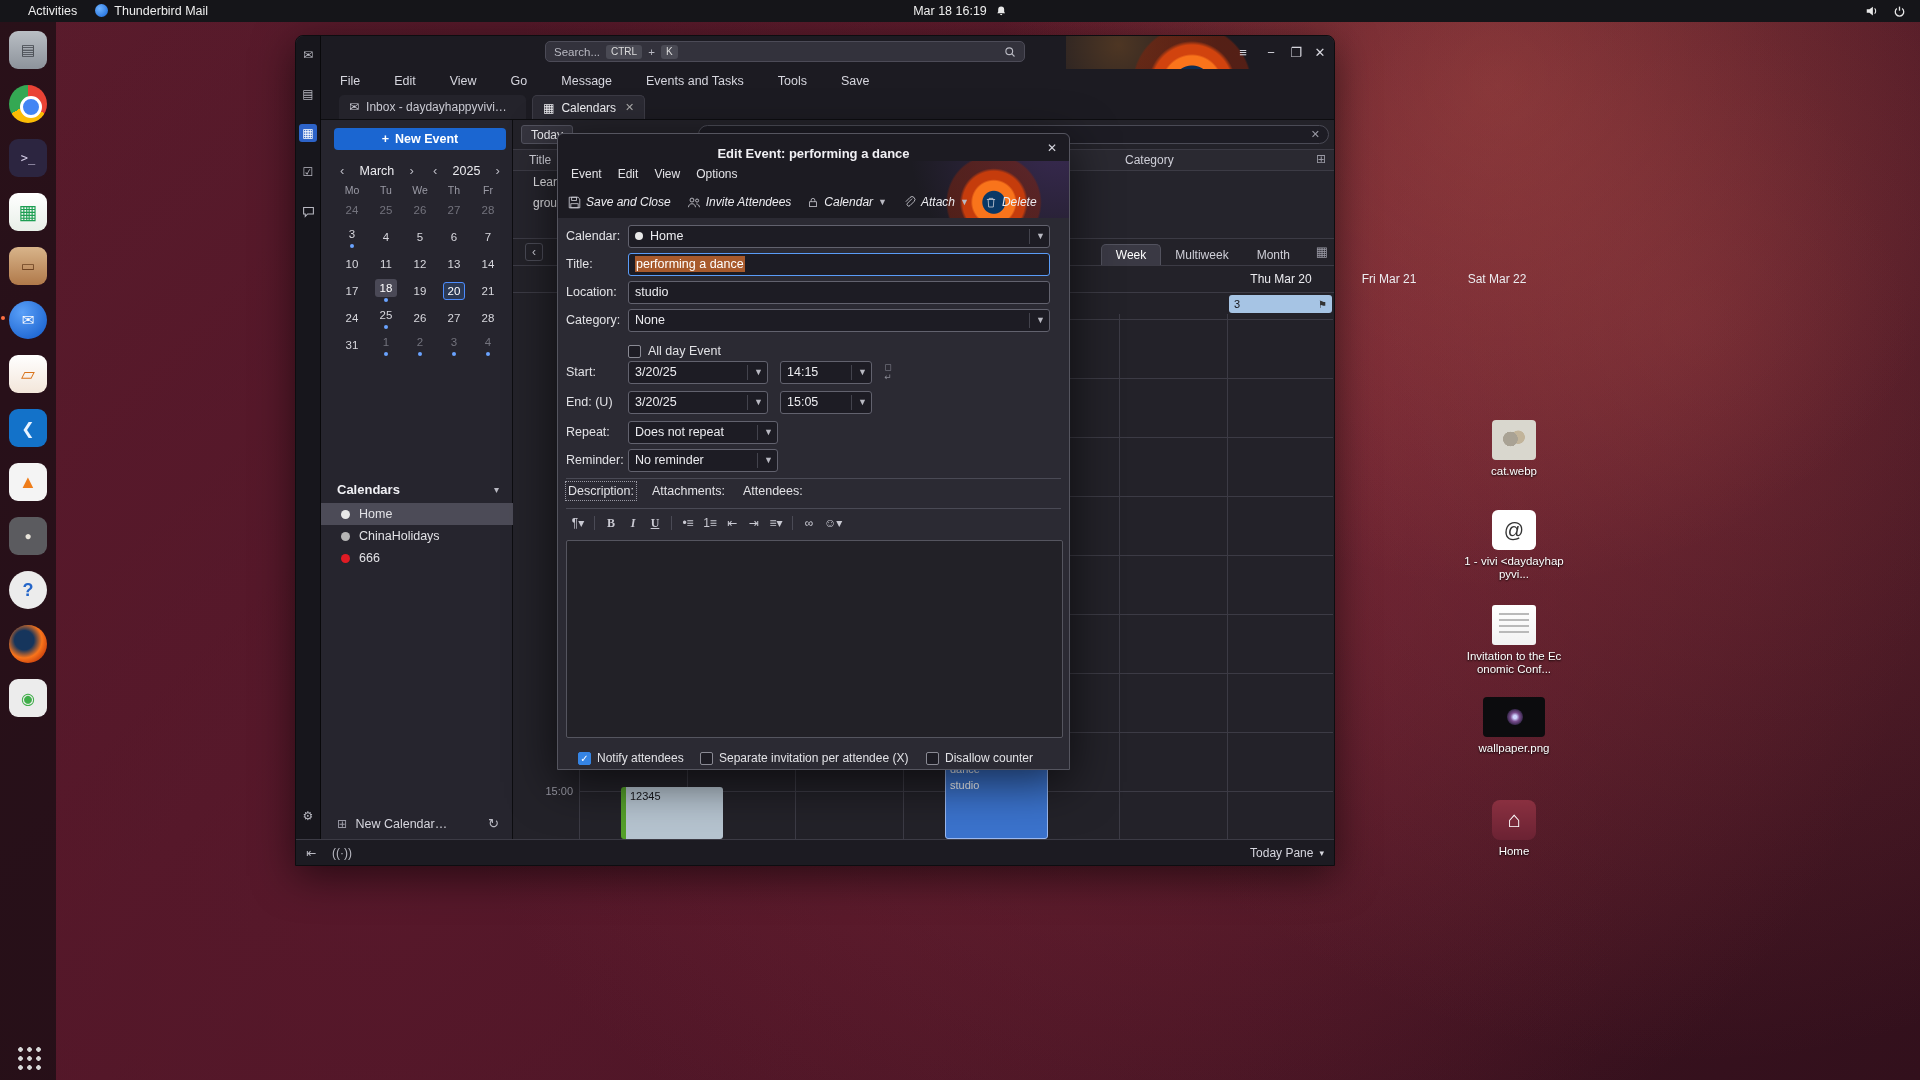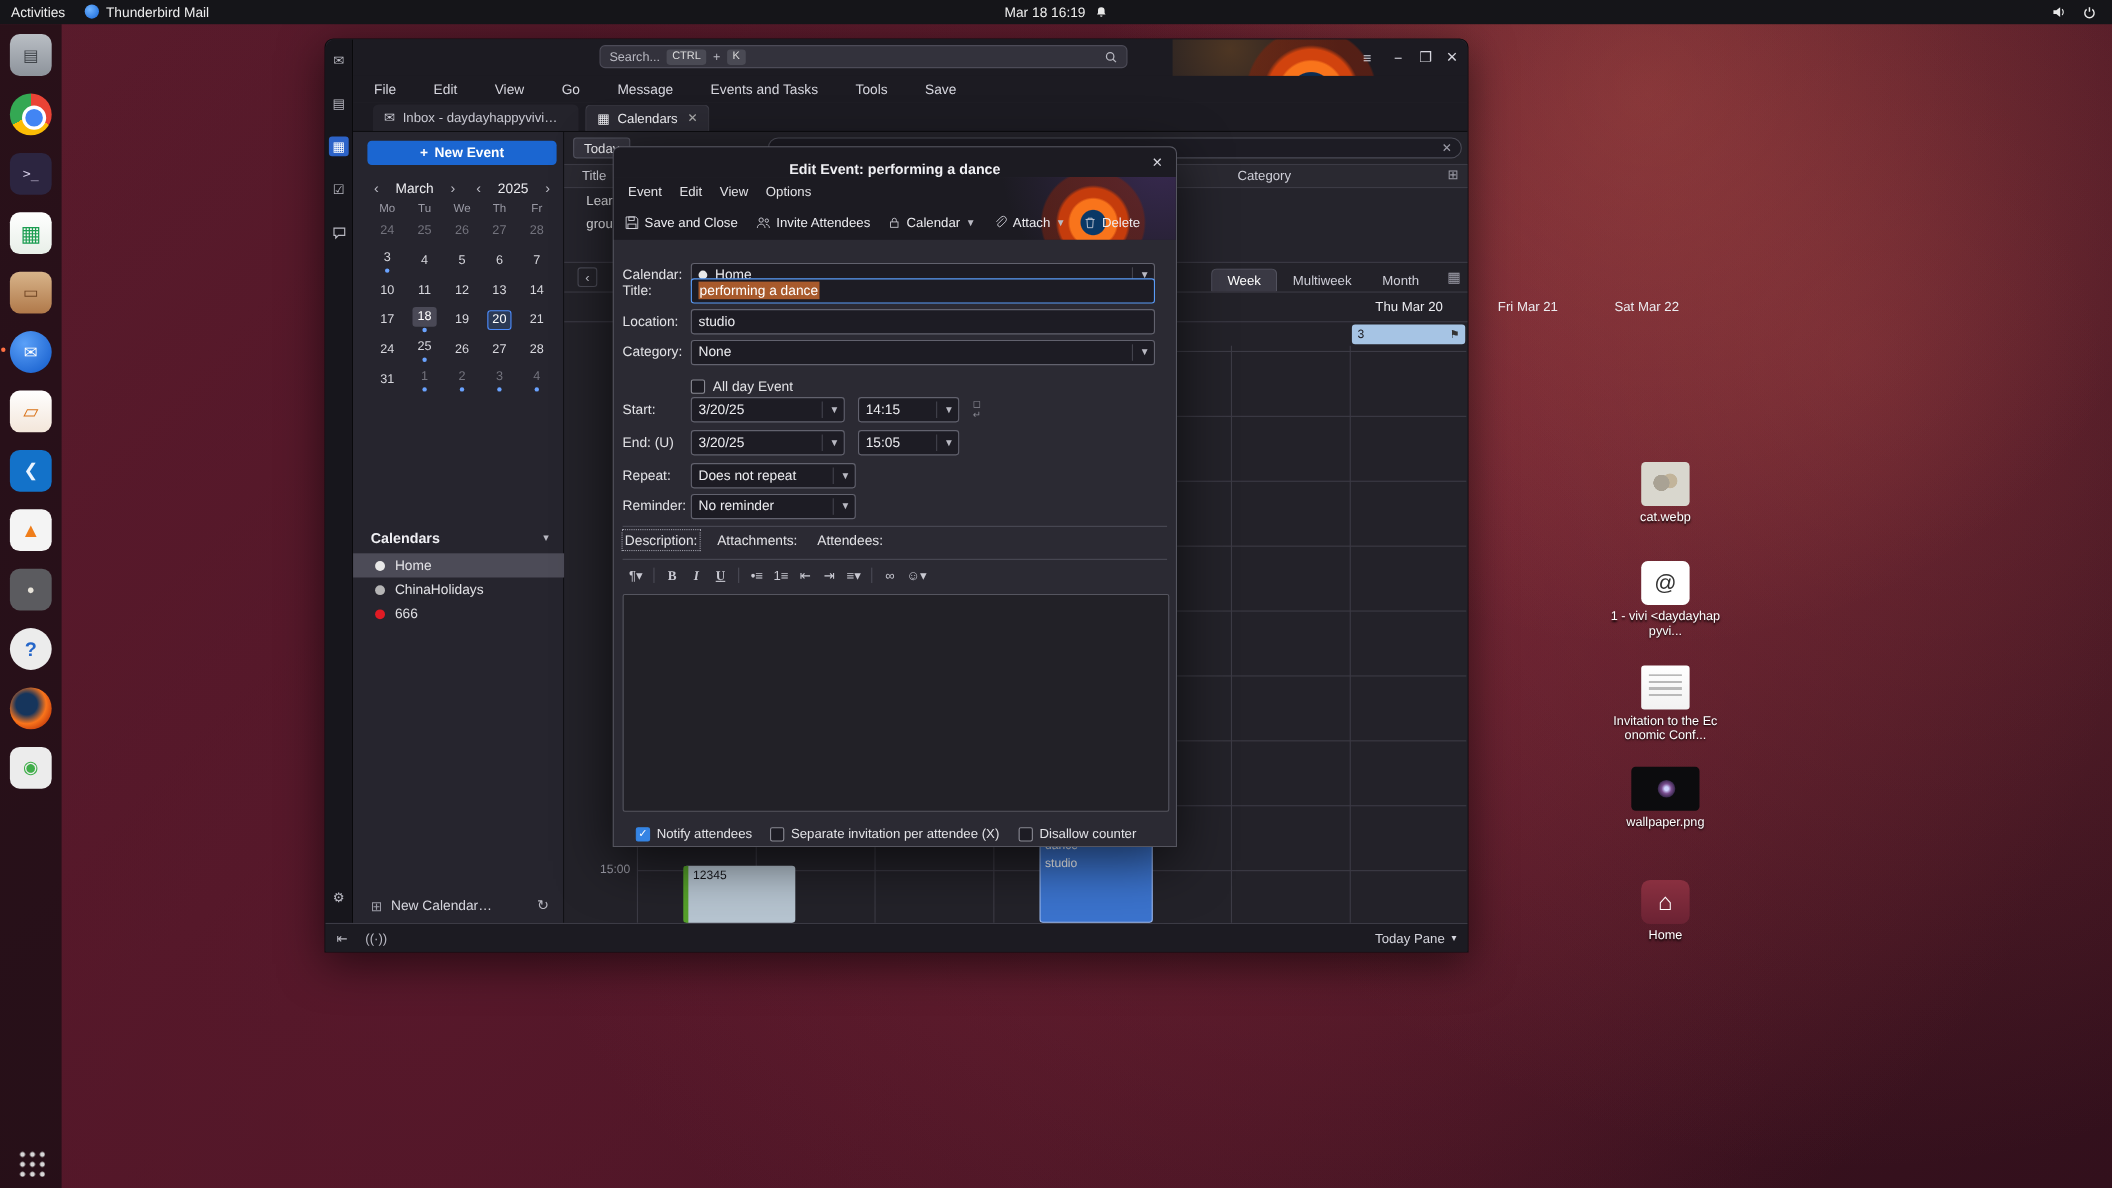--- a/index.html
+++ b/index.html
@@ -10,21 +10,21 @@
       radial-gradient(circle at 78% 8%, rgba(240,120,90,.25), transparent 28%),
       radial-gradient(circle at 88% 30%, rgba(190,80,80,.30), transparent 40%),
       radial-gradient(circle at 60% 45%, rgba(140,45,62,.55), transparent 60%),
       radial-gradient(circle at 20% 80%, rgba(90,25,44,.8), transparent 70%),
       linear-gradient(135deg,#5a1c2c 0%,#4a1424 45%,#32101c 100%);
     color:#e2e2e6;position:relative;
   }
 
   
   #topbar{position:absolute;left:0;top:0;width:1920px;height:22px;background:#151519;display:flex;align-items:center;z-index:100;font-size:12.5px;color:#eee;}
-  #topbar .tb-left{display:flex;align-items:flex-end;gap:18px;padding-left:10px;flex:1;}
+  #topbar .tb-left{display:flex;align-items:flex-end;gap:18px;padding-left:28px;flex:1;}
   #topbar .tb-center{position:absolute;left:50%;transform:translateX(-50%);display:flex;align-items:center;gap:8px;}
   #topbar .tb-right{margin-left:auto;display:flex;align-items:center;gap:14px;padding-right:14px;}
   .tb-appicon{width:13px;height:13px;border-radius:50%;background:radial-gradient(circle at 35% 35%,#6fb3ff,#1565d8);display:inline-block;margin-right:6px;vertical-align:-2px;}
 
   
   #dock{position:absolute;left:0;top:22px;bottom:0;width:56px;background:rgba(12,12,14,.62);z-index:90;display:flex;flex-direction:column;align-items:center;padding-top:8px;gap:14px;}
   .dock-item{width:40px;height:40px;border-radius:10px;display:flex;align-items:center;justify-content:center;position:relative;font-size:17px;color:#fff;}
   .dock-item.active::before{content:"";position:absolute;left:-7px;top:16px;width:4px;height:4px;border-radius:50%;background:#ff7043;}
   .di{width:38px;height:38px;border-radius:9px;display:flex;align-items:center;justify-content:center;font-size:15px;}
   .di-files{background:linear-gradient(#b9bec4,#8d939b);} .di-files::after{content:"▤";color:#41454b;}
@@ -141,21 +141,21 @@
   #dlg-titlebar{position:absolute;left:0;top:0;right:0;height:27px;background:#1c1b22;border-radius:6px 6px 0 0;display:flex;align-items:flex-end;justify-content:center;font-size:13px;color:#f0f0f4;font-weight:bold;}
   #dlg-close{position:absolute;right:8px;top:5px;width:18px;height:18px;display:flex;align-items:center;justify-content:center;font-size:12px;color:#d6d6de;font-weight:normal;}
   #dlg-head{position:absolute;left:0;top:27px;right:0;height:57px;background:#1c1b22;overflow:hidden;}
   .dlg-art{position:absolute;right:0;top:-30px;width:235px;height:115px;pointer-events:none;
     background:
       radial-gradient(circle at 68% 62%, #0a3866 0 11px, transparent 12px),
       radial-gradient(circle at 68% 62%, transparent 9px, #f9741b 11px 21px, #c53c0c 23px 31px, rgba(130,35,12,.5) 34px 46px, transparent 48px),
       radial-gradient(circle at 95% 8%, rgba(110,70,170,.35), transparent 60%);}
   #dlg-menu{position:absolute;left:0;top:0;right:0;height:25px;display:flex;align-items:center;gap:2px;padding-left:6px;font-size:12px;color:#e2e2e6;}
   #dlg-menu span{padding:2px 7px;border-radius:3px;}
-  #dlg-toolbar{position:absolute;left:0;top:25px;right:0;height:32px;display:flex;gap:4px;padding-left:4px;font-size:12px;color:#ececf0;}
+  #dlg-toolbar{position:absolute;left:0;top:25px;right:0;height:32px;display:flex;gap:4px;padding-left:4px;font-size:12px;color:#ececf0;font-style:italic;}
   .tbtn{display:flex;align-items:center;gap:5px;padding:4px 6px;border-radius:4px;}
   .tbtn .chev{font-size:9px;color:#b9b9c2;}
   #dlg-form{position:absolute;left:0;top:84px;right:0;font-size:12.5px;color:#e2e2e6;}
   .frow{position:absolute;left:0;height:24px;display:flex;align-items:center;}
   .frow .flabel{position:absolute;left:8px;}
   .field{position:absolute;height:23px;background:#1d1c24;border:1px solid #62626e;border-radius:3px;display:flex;align-items:center;padding:0 6px;color:#ececf0;font-size:12.5px;}
   .field .chev{margin-left:auto;color:#b9b9c2;font-size:9px;padding-left:6px;border-left:1px solid #43434d;height:15px;display:flex;align-items:center;margin-right:-2px;}
   .caldot{width:8px;height:8px;border-radius:50%;background:#e8e8e8;margin-right:7px;}
   #f-title{border-color:#5a9cf8;}
   #f-title .sel{background:#a85a2c;color:#fff;padding:1px 1px;}
@@ -620,21 +620,21 @@
             <svg width="12" height="13" viewBox="0 0 16 16" fill="none" stroke="#d6d6de">
               <path d="M2.5 4h11M5.5 4V2.5h5V4M4.2 4l.7 10h6.2l.7-10"></path>
             </svg>
           </span>
           <span>Delete</span>
         </div>
       </div>
   </div>
 
   <div id="dlg-form">
-    <div class="frow" style="top:20px;width:100%">
+    <div class="frow" style="top:6px;width:100%">
       <span class="flabel">Calendar:</span>
       <div class="field" style="left:70px;width:422px">
         <span class="caldot"></span>
         <span>Home</span>
         <span class="chev">▼</span>
       </div>
     </div>
     <div class="frow" style="top:34px;width:100%">
       <span class="flabel">Title:</span>
       <div class="field" id="f-title" style="left:70px;width:422px">

